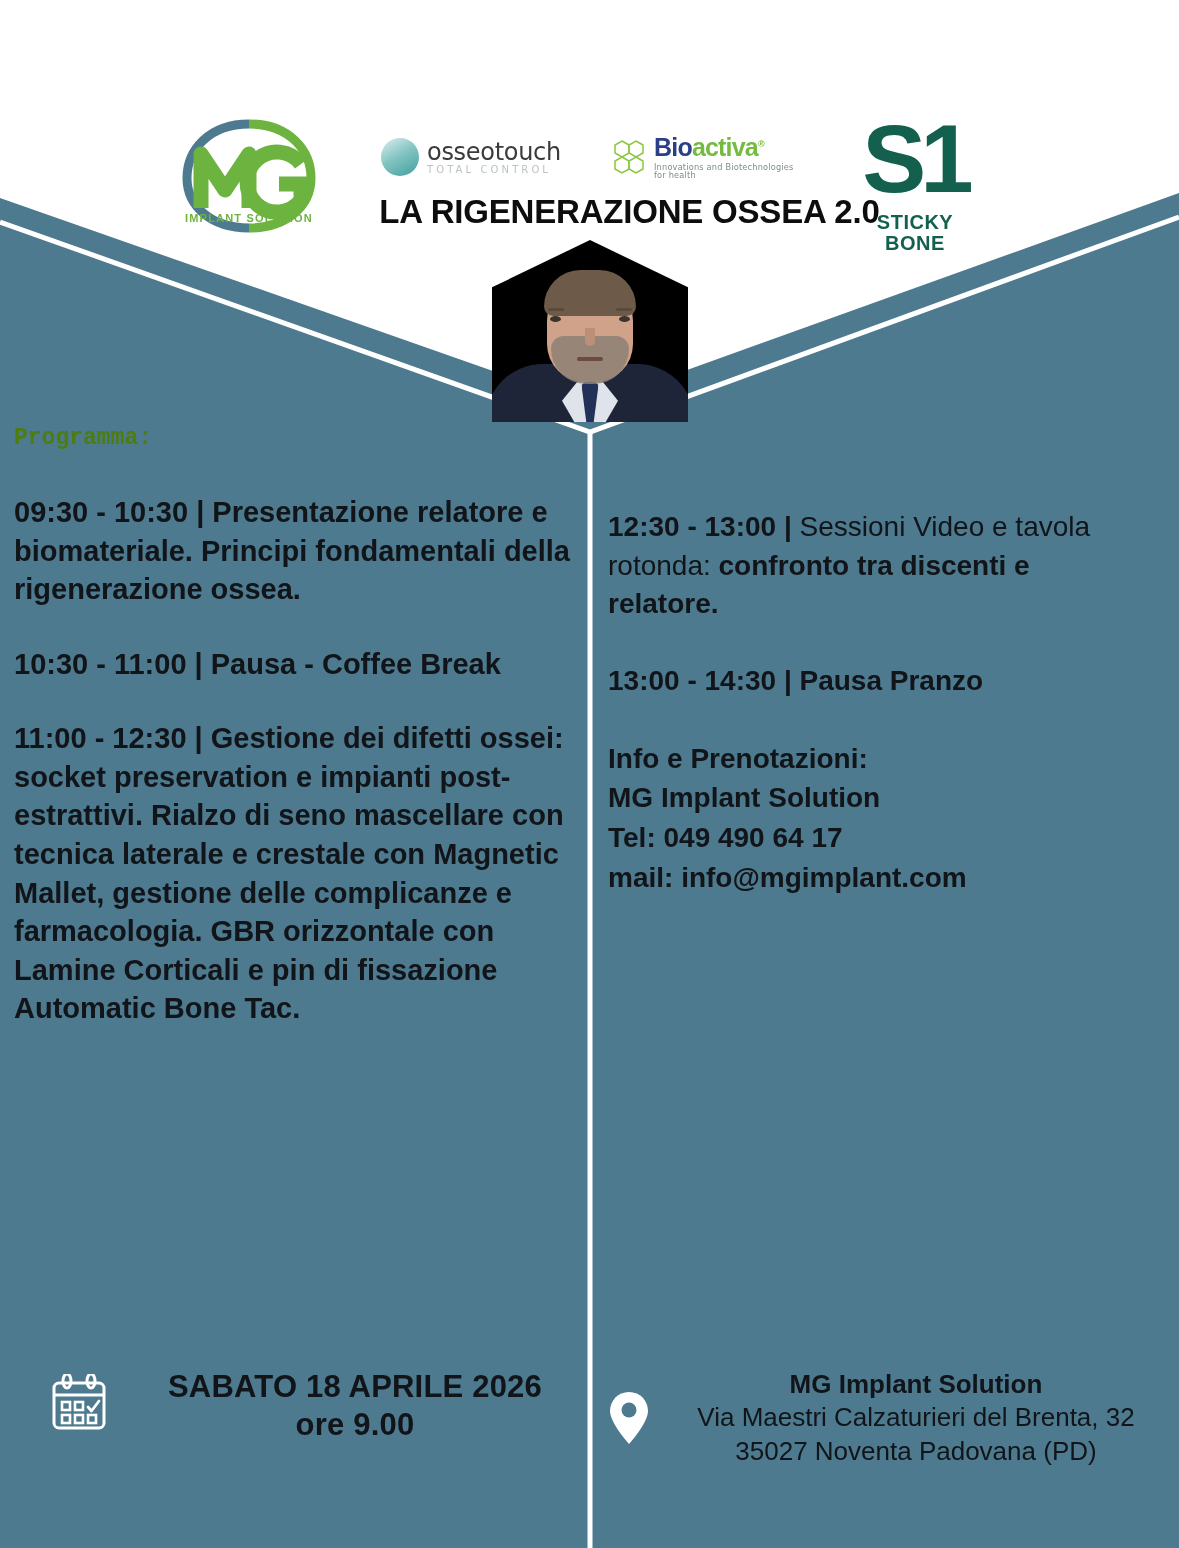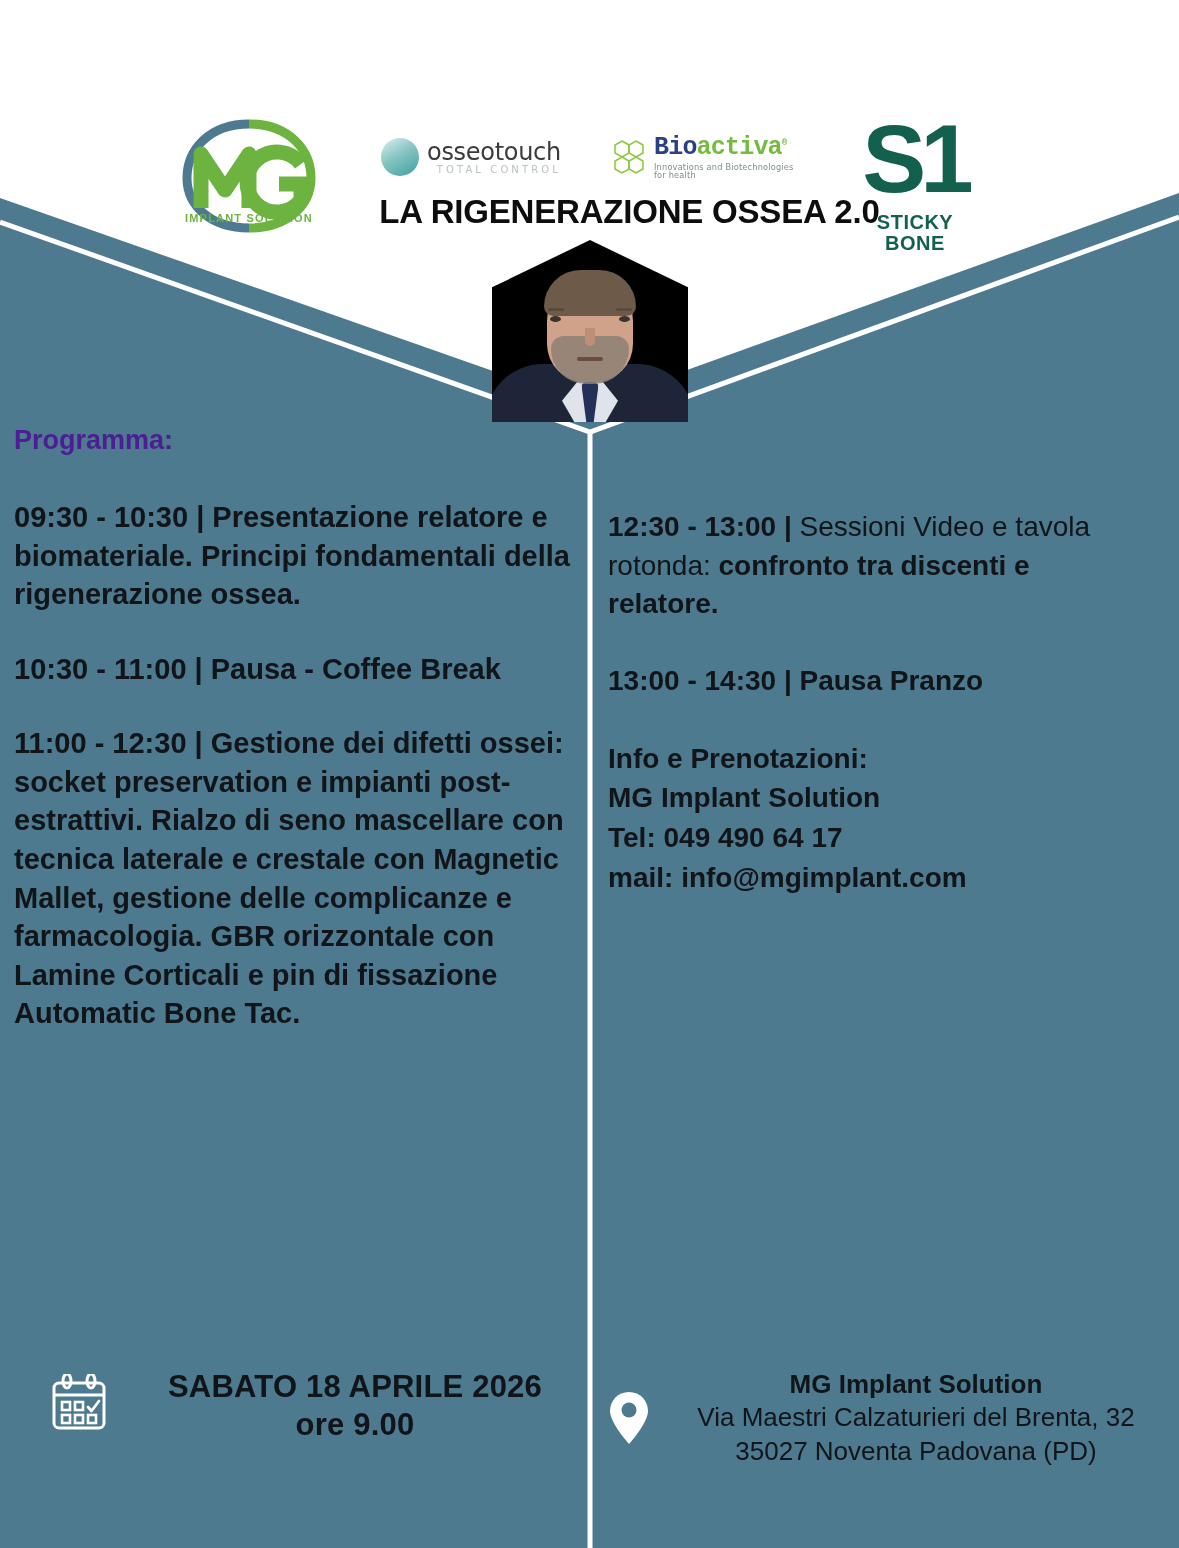--- a/index.html
+++ b/index.html
@@ -63,34 +63,33 @@
   }
   .os-txt { line-height: 1; }
   .os-name {
     font-size: 24px; color: #3b3b3b; letter-spacing: -0.3px;
     font-family: "DejaVu Sans", sans-serif;
   }
   .os-sub {
     font-size: 10px; color: #b9c3c4; letter-spacing: 3.1px;
     margin-top: 1px;
     font-family: "DejaVu Sans", sans-serif;
-    text-align: right;
   }
 
   .logo-bio {
     position: absolute;
     left: 612px; top: 134px;
     width: 195px; height: 46px;
     display: flex; align-items: center; gap: 6px;
   }
   .bio-hex { width: 36px; height: 40px; flex: none; }
   .bio-txt { line-height: 1; }
   .bio-name {
     font-size: 25px; font-weight: bold; letter-spacing: -0.8px;
-    font-family: Liberation Mono, monospace;
+    font-family: Liberation Sans, sans-serif;
     text-align: right;
   }
   .bio-name .b1 { color: #2b3f86; }
   .bio-name .b2 { color: #74bb3f; }
   .bio-name .tm { font-size: 9px; vertical-align: super; color:#74bb3f; }
   .bio-sub {
     font-size: 8.2px; color: #7c8c8f; letter-spacing: 0.2px; margin-top: 3px;
     font-family: "DejaVu Sans", sans-serif;
   }
 
@@ -176,23 +175,23 @@
     width: 556px;
     z-index: 5;
   }
   .col-right {
     position: absolute;
     left: 608px; top: 508px;
     width: 500px;
     z-index: 5;
   }
   .prog-heading {
-    font-size: 27px; font-weight: bold; color: #4c1d95;
+    font-size: 23px; font-weight: bold; color: #4d7c0f;
     margin-bottom: 42px;
-    font-family: Liberation Sans, sans-serif;
+    font-family: Liberation Mono, monospace;
   }
   .item {
     font-size: 29px;
     line-height: 1.33;
     color: #111418;
     margin-bottom: 36px;
     font-family: "Liberation Sans", sans-serif;
     font-weight: normal;
   }
   .item.bold { font-weight: bold; }

